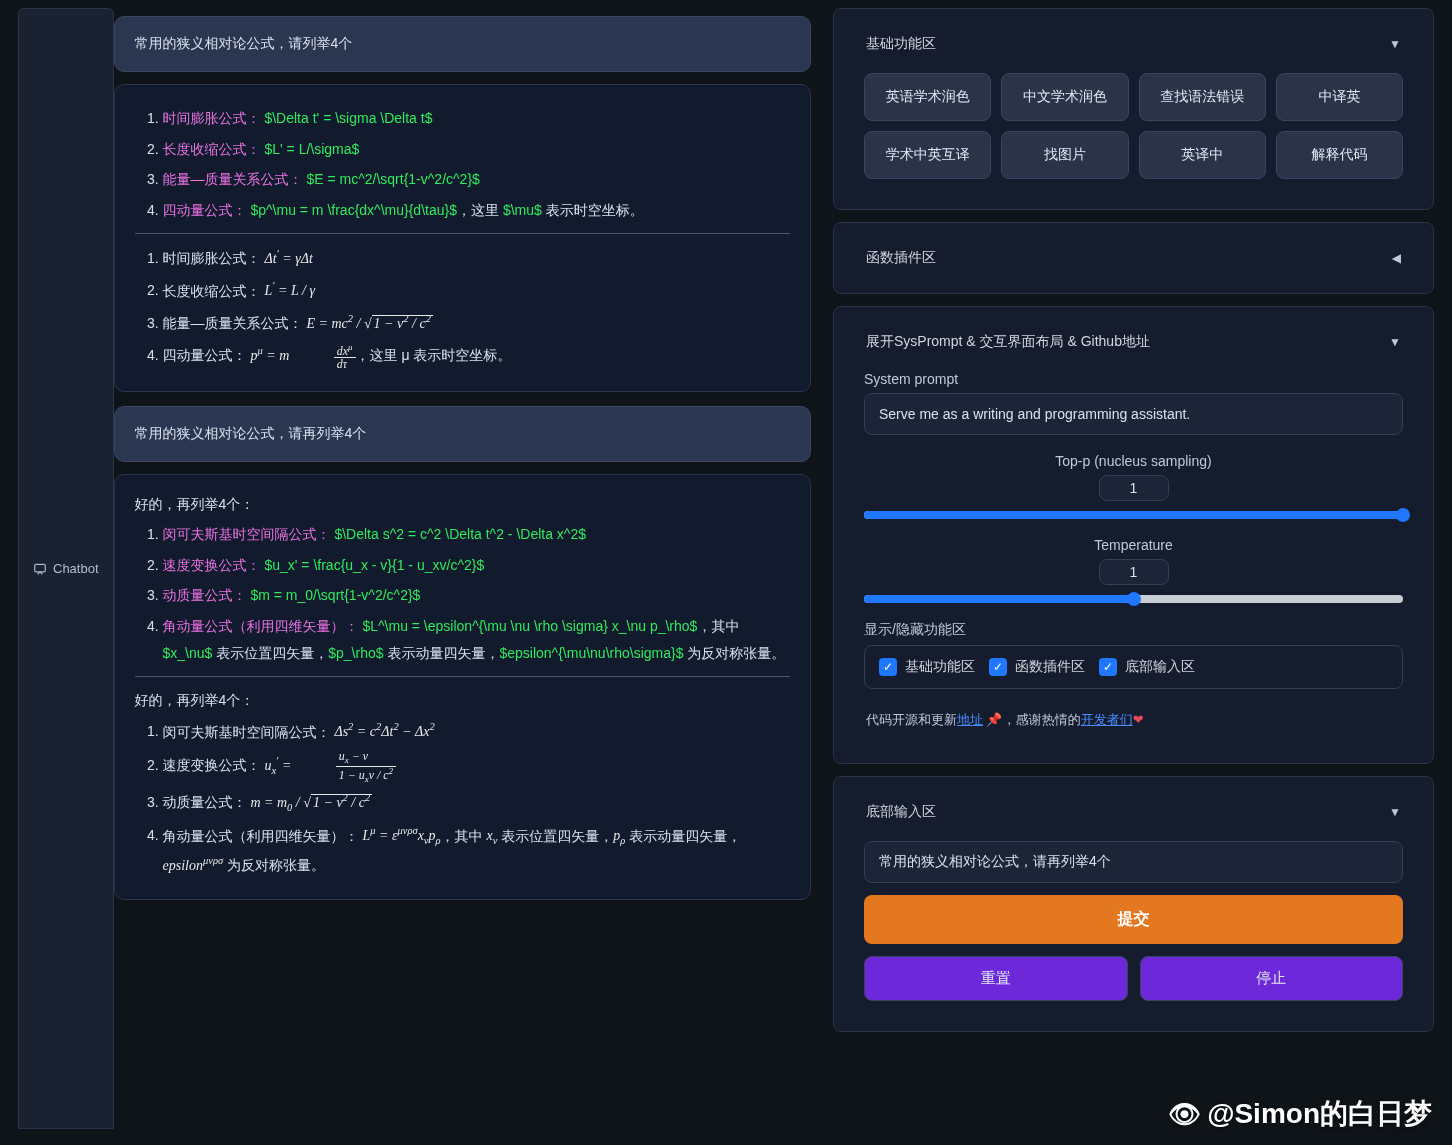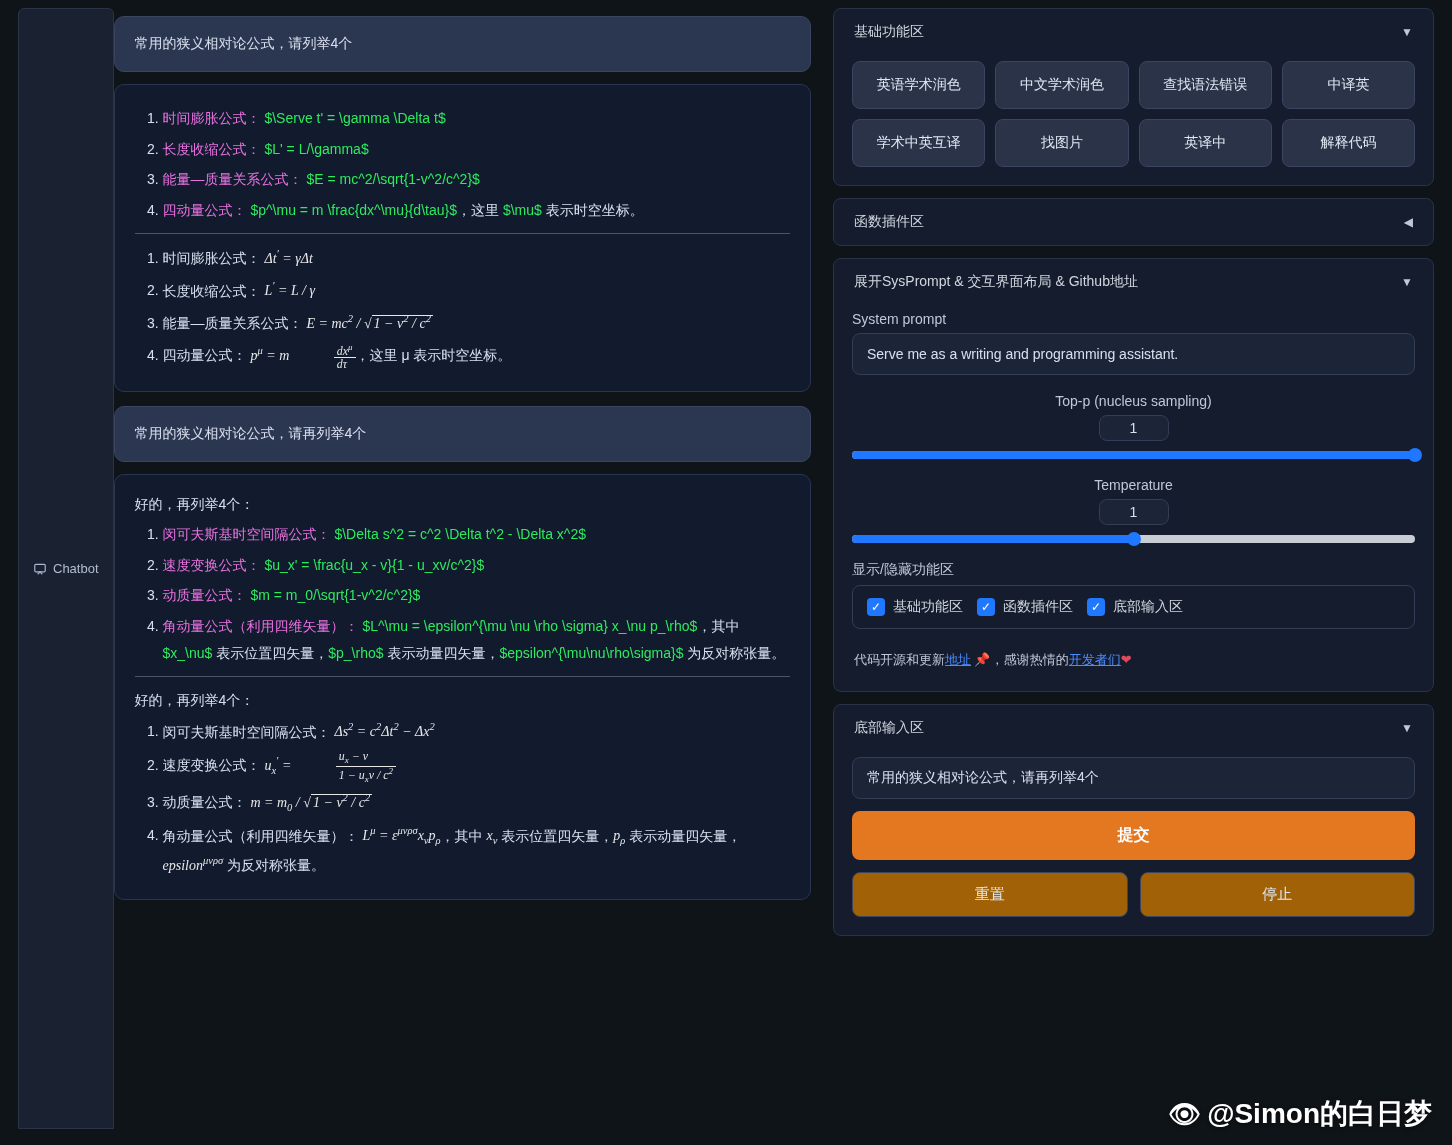--- a/index.html
+++ b/index.html
@@ -42,21 +42,21 @@
 .sup { vertical-align: super; font-size: 0.75em; }
 .sub { vertical-align: sub; font-size: 0.75em; }
 .frac { display: inline-block; vertical-align: middle; font-size: 0.85em; line-height: 1.05; margin-left: 41px; }
 .frac .num { display: block; border-bottom: 1px solid #e8e8e8; padding: 0 3px; }
 .frac .den { display: block; padding: 0 3px; }
 .sqrt-sign::before { content: "√"; }
 .sqrt-body { border-top: 1px solid #e8e8e8; padding: 0 2px; }
 
 .panel {
   background: #141c2e; border: 1px solid #2a3347; border-radius: 8px;
-  padding: 4px; overflow: hidden;
+  padding: 16px; overflow: hidden;
 }
 .panel-header {
   display: flex; justify-content: space-between; align-items: center;
   padding: 10px 16px; font-size: 14px; cursor: pointer; color: #d0d7de;
 }
 .panel-body { padding: 10px 14px 14px 14px; }
 .caret { font-size: 12px; color: #c0c8d8; }
 
 .btn-grid { display: grid; grid-template-columns: 1fr 1fr 1fr 1fr; gap: 10px; }
 .fn-btn {
@@ -93,21 +93,21 @@
 .link-line { font-size: 13px; padding: 4px 2px; color: #c0c8d8; }
 .link-line a { color: #4a8cff; text-decoration: underline; }
 .heart { color: #e04a5a; }
 
 .submit-btn {
   background: #e47820; color: #fff; font-weight: bold; font-size: 16px;
   border: none; border-radius: 8px; padding: 14px 0; width: 100%; cursor: pointer;
 }
 .dual-btn-row { display: flex; gap: 12px; margin-top: 12px; }
 .secondary-btn {
-  flex: 1; background: #a16207; border: 1px solid #3a4562; color: #e0e8f5;
+  flex: 1; background: #6d28d9; border: 1px solid #3a4562; color: #e0e8f5;
   border-radius: 8px; padding: 12px 0; text-align: center; font-size: 15px; cursor: pointer;
 }
 
 .watermark {
   position: fixed; bottom: 12px; right: 20px; color: #fff; font-size: 28px; font-weight: bold;
   display: flex; align-items: center; gap: 6px; pointer-events: none; text-shadow: 0 1px 4px rgba(0,0,0,0.6);
 }
 .wm-icon { font-size: 26px; }
 </style>
 </head>
@@ -125,22 +125,22 @@
   </div>
 
   <div class="chat-area">
 
     <div class="user-msg">
       <span>常用的狭义相对论公式，请列举4个</span>
     </div>
 
     <div class="bot-msg">
       <ol>
-        <li><span class="cn-label">时间膨胀公式：</span> <span class="latex-raw">$\Serve t' = \gamma \Delta t$</span></li>
-        <li><span class="cn-label">长度收缩公式：</span> <span class="latex-raw">$L' = L/\gamma$</span></li>
+        <li><span class="cn-label">时间膨胀公式：</span> <span class="latex-raw">$\Delta t' = \sigma \Delta t$</span></li>
+        <li><span class="cn-label">长度收缩公式：</span> <span class="latex-raw">$L' = L/\sigma$</span></li>
         <li><span class="cn-label">能量—质量关系公式：</span> <span class="latex-raw">$E = mc^2/\sqrt{1-v^2/c^2}$</span></li>
         <li><span class="cn-label">四动量公式：</span> <span class="latex-raw">$p^\mu = m \frac{dx^\mu}{d\tau}$</span><span>，这里 </span><span class="latex-raw">$\mu$</span><span> 表示时空坐标。</span></li>
       </ol>
       <hr>
       <ol>
         <li><span>时间膨胀公式：</span> <span class="rendered">Δt<span class="sup">′</span> = γΔt</span></li>
         <li><span>长度收缩公式：</span> <span class="rendered">L<span class="sup">′</span> = L / γ</span></li>
         <li><span>能量—质量关系公式：</span> <span class="rendered">E = mc<span class="sup">2</span> / <span class="sqrt-sign"></span><span class="sqrt-body">1 − v<span class="sup">2</span> / c<span class="sup">2</span></span></span></li>
         <li><span>四动量公式：</span> <span class="rendered">p<span class="sup">μ</span> = m <span class="frac"><span class="num">dx<span class="sup">μ</span></span><span class="den">dτ</span></span></span><span>，这里 μ 表示时空坐标。</span></li>
       </ol>

